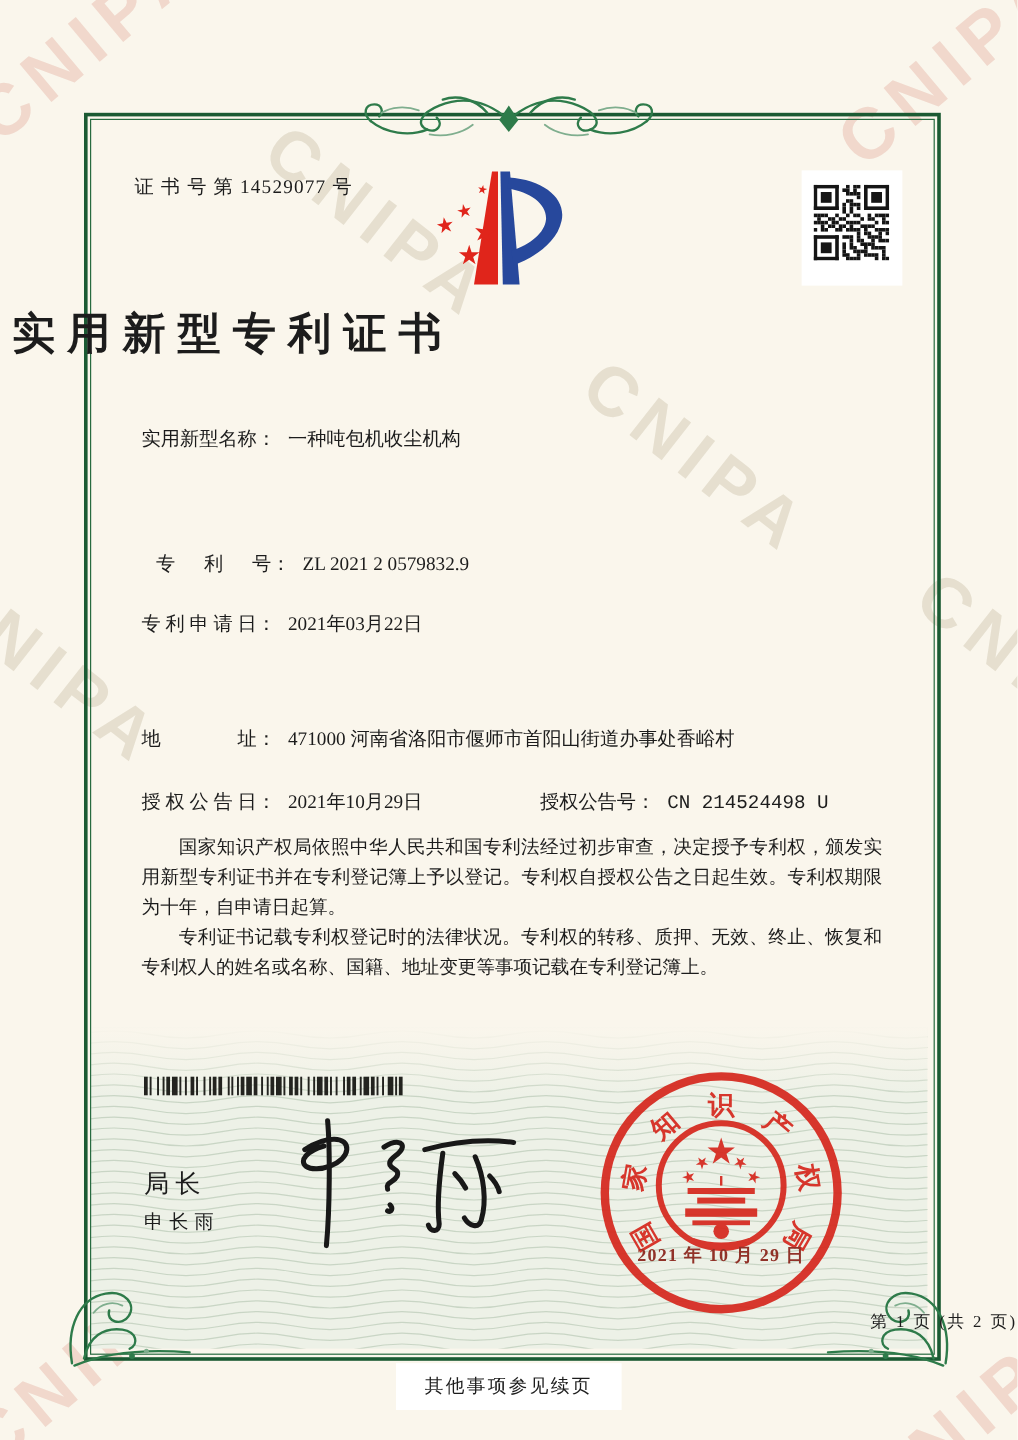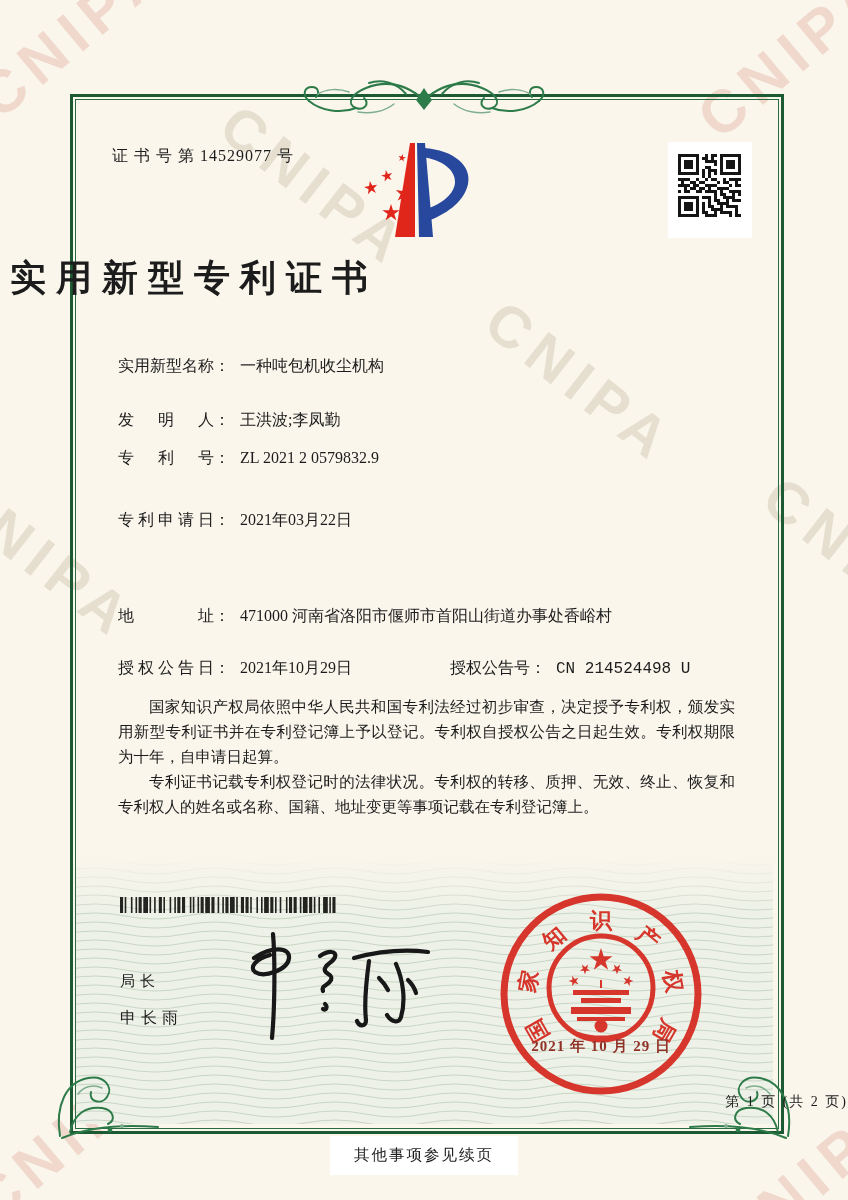--- a/index.html
+++ b/index.html
@@ -27,21 +27,21 @@
   .title{position:absolute;left:0;top:254px;width:100%;text-align:left;font-size:36px;
          font-weight:bold;letter-spacing:10px;text-indent:10px;z-index:5;}
   .row{position:absolute;left:118px;font-size:16px;white-space:nowrap;z-index:5;}
   .lbl{display:inline-block;width:96px;text-align:justify;text-align-last:justify;vertical-align:top;}
   .colon{margin-right:10px;}
   .grant{position:absolute;left:332px;top:0;font-family:Liberation Mono, monospace;}
   .paras{position:absolute;left:118px;top:694px;width:617px;font-size:15.5px;line-height:25px;
          text-align:justify;z-index:5;}
   .paras p{margin:0;text-indent:2em;}
   .barcode{position:absolute;left:120px;top:897px;z-index:5;}
-  .sig-title{position:absolute;left:120px;top:972px;font-size:15px;letter-spacing:5px;z-index:5;}
+  .sig-title{position:absolute;left:120px;top:972px;font-size:21px;letter-spacing:5px;z-index:5;}
   .sig-name{position:absolute;left:120px;top:1008px;font-size:16px;letter-spacing:5px;z-index:5;}
   .signature{position:absolute;left:228px;top:928px;z-index:5;}
   .seal{position:absolute;left:495px;top:888px;z-index:6;}
   .page-num{position:absolute;left:0;top:1093px;width:100%;text-align:right;font-size:14px;
             letter-spacing:2px;z-index:5;}
   .note-box{position:absolute;left:50%;transform:translateX(-50%);top:1136px;background:#ffffff;
             padding:9px 24px;font-size:15.5px;letter-spacing:2px;z-index:5;white-space:nowrap;}
 </style>
 </head>
 <body>
@@ -304,24 +304,21 @@
         <rect x="57" y="60" width="3" height="3" fill="#151515"></rect>
         <rect x="60" y="60" width="3" height="3" fill="#151515"></rect>
       </svg>
   </div>
 
   <div class="title">实用新型专利证书</div>
 
   <div class="row" style="top:356px;">
     <span class="lbl">实用新型名称</span><span class="colon">：</span><span class="val">一种吨包机收尘机构</span>
   </div>
-  <div class="row" style="top:410px;">
-    <span class="lbl">发明人</span><span class="colon">：</span><span class="val">王洪波;李凤勤</span>
-  </div>
-  <div class="row" style="top:448px;">
+  <div class="row" style="top:460px;margin-left:12px;">
     <span class="lbl">专利号</span><span class="colon">：</span><span class="val">ZL 2021 2 0579832.9</span>
   </div>
   <div class="row" style="top:510px;">
     <span class="lbl">专利申请日</span><span class="colon">：</span><span class="val">2021年03月22日</span>
   </div>
   <div class="row" style="top:606px;">
     <span class="lbl">地址</span><span class="colon">：</span><span class="val">471000 河南省洛阳市偃师市首阳山街道办事处香峪村</span>
   </div>
   <div class="row" style="top:658px;">
     <span class="lbl">授权公告日</span><span class="colon">：</span><span class="val">2021年10月29日</span>

